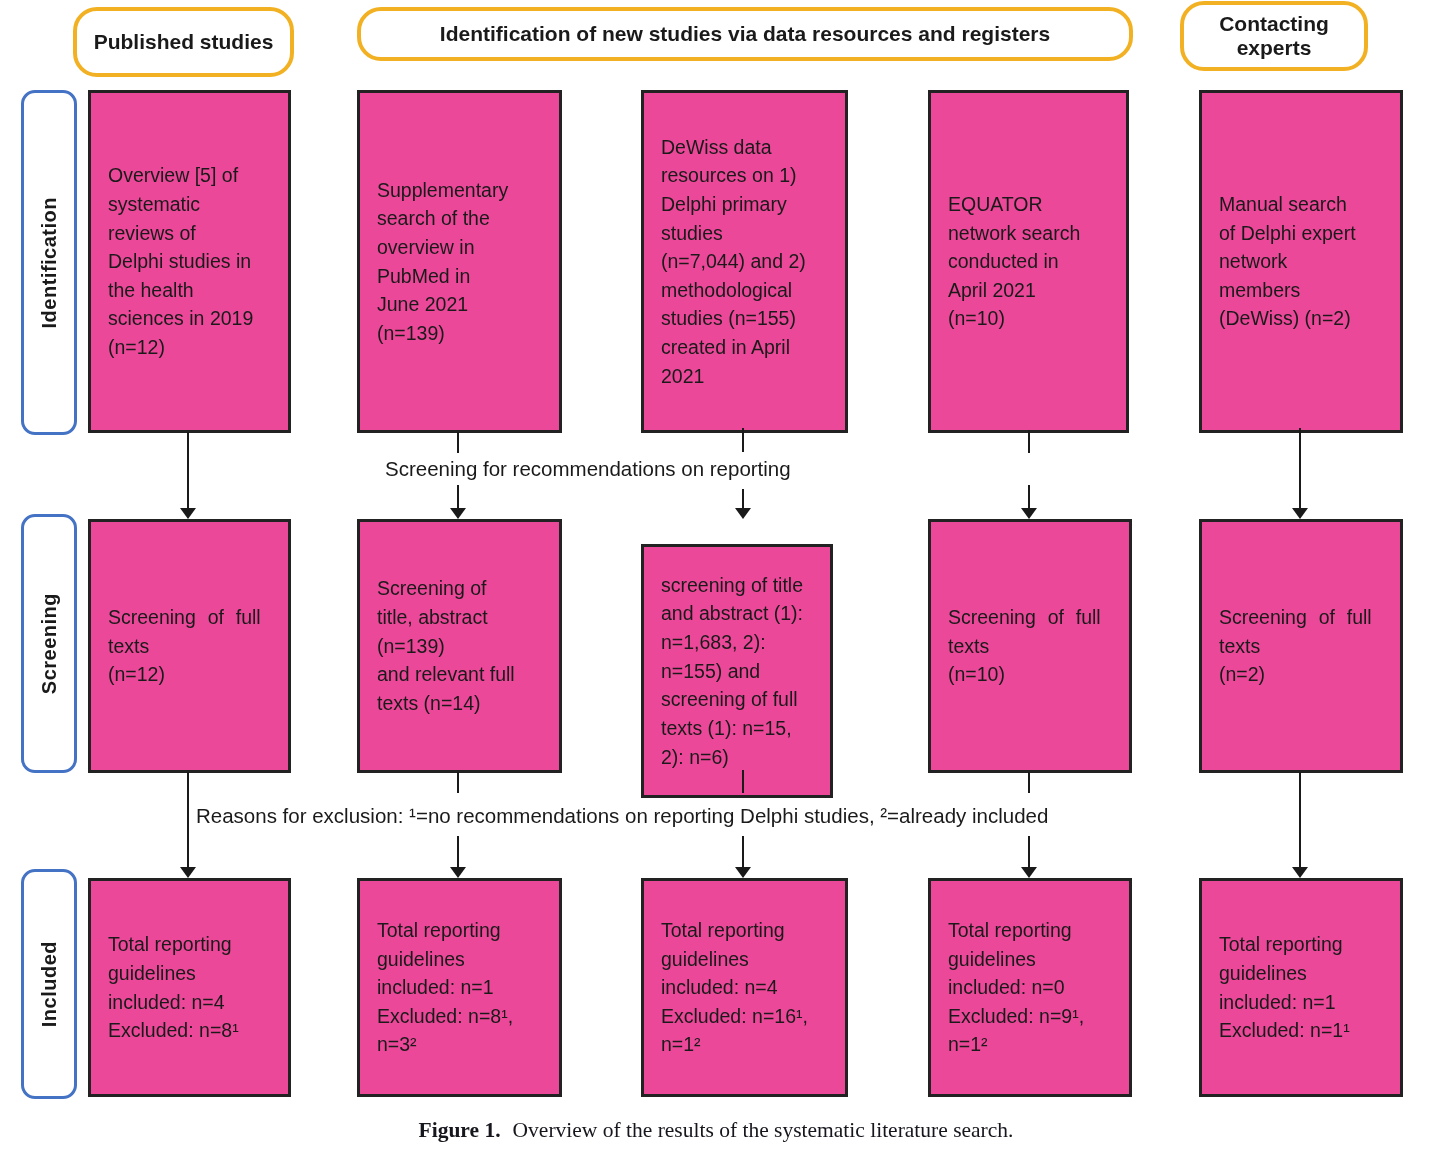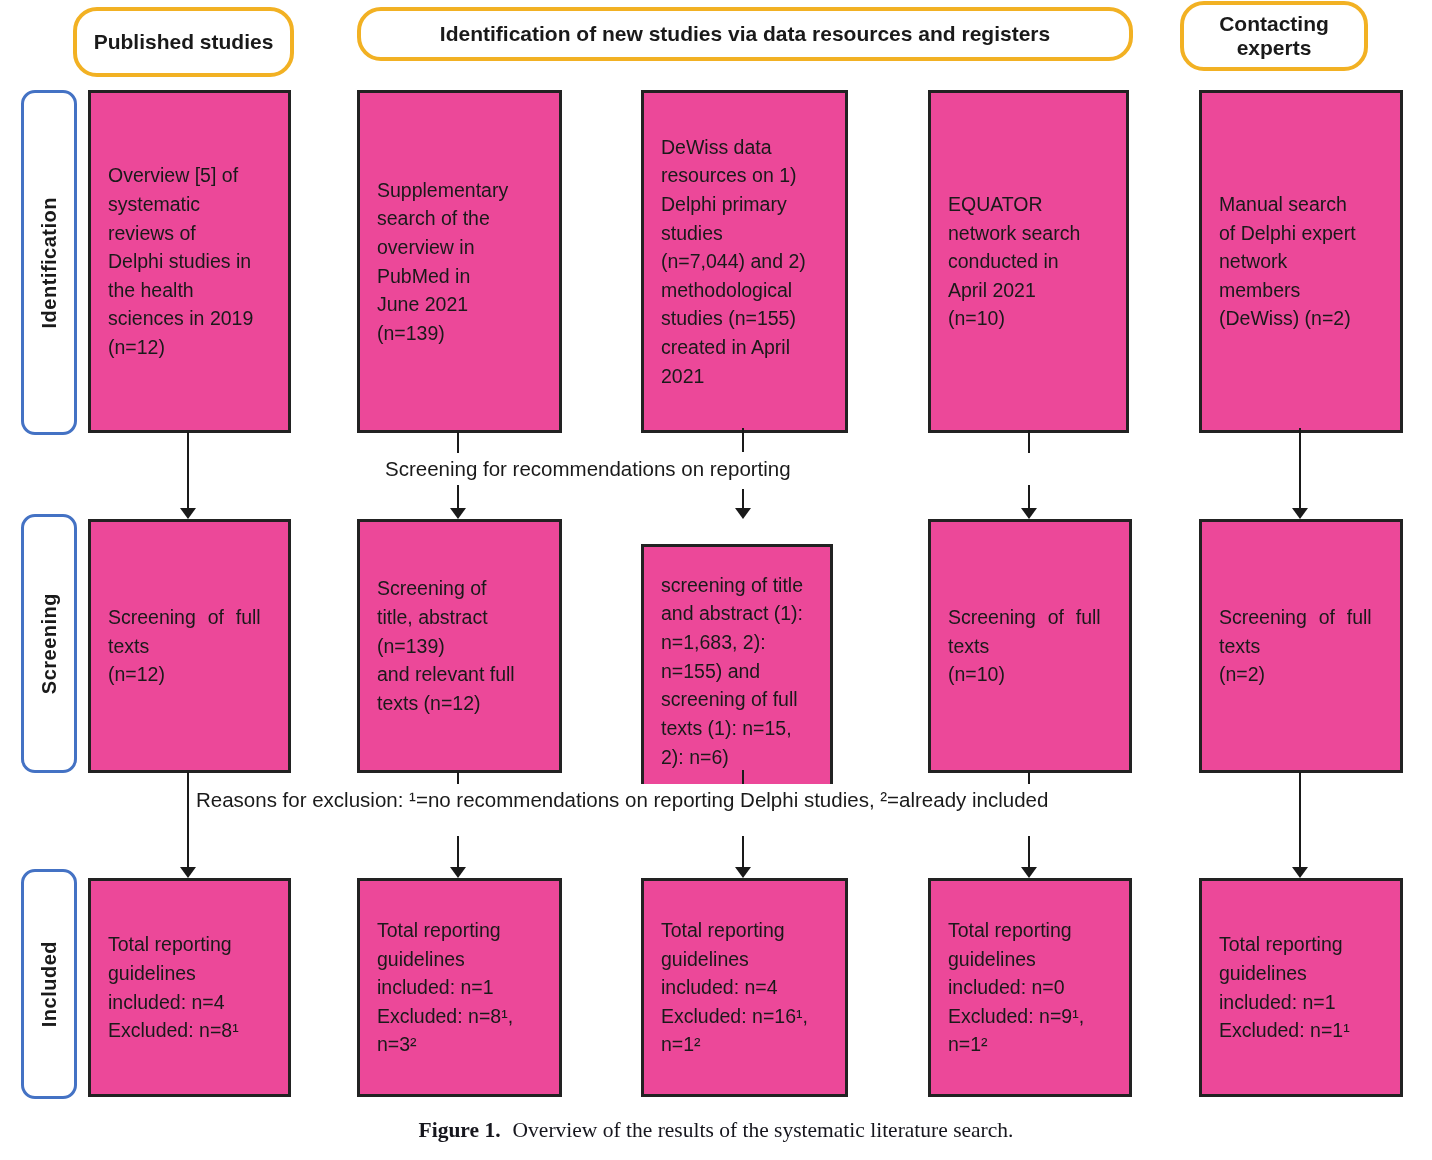--- a/index.html
+++ b/index.html
@@ -171,21 +171,21 @@
   <div class="flowbox wide-words" style="left:88px; top:519px; width:203px; height:254px;">
     <div class="boxtext">Screening of full
 texts
 (n=12)</div>
   </div>
   <div class="flowbox" style="left:357px; top:519px; width:205px; height:254px;">
     <div class="boxtext">Screening of
 title, abstract
 (n=139)
 and relevant full
-texts (n=12)</div>
+texts (n=14)</div>
   </div>
   <div class="flowbox" style="left:641px; top:544px; width:192px; height:254px;">
     <div class="boxtext">screening of title
 and abstract (1):
 n=1,683, 2):
 n=155) and
 screening of full
 texts (1): n=15,
 2): n=6)</div>
   </div>
@@ -272,19 +272,19 @@
       <span class="shaft"></span>
     </div>
   <div class="arrow head" style="left:1029px; top:836px; height:42px;">
       <span class="shaft"></span>
     </div>
   <div class="arrow head" style="left:1300px; top:772px; height:106px;">
       <span class="shaft"></span>
     </div>
 
   <div class="note" style="left:385px; top:453px; width:720px;">Screening for recommendations on reporting</div>
-  <div class="note" style="left:196px; top:784px; width:1060px;">Reasons for exclusion: ¹=no recommendations on reporting Delphi studies, ²=already included</div>
+  <div class="note" style="left:196px; top:800px; width:1060px;">Reasons for exclusion: ¹=no recommendations on reporting Delphi studies, ²=already included</div>
 
   <div class="caption">
     <span class="cap-label">Figure 1.</span><span>Overview of the results of the systematic literature search.</span>
   </div>
 
 </div>
 
 </body></html>

